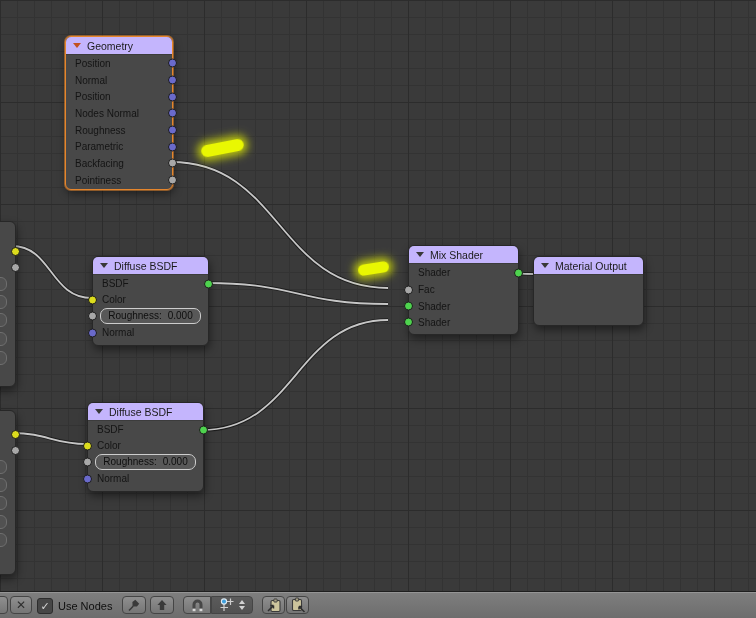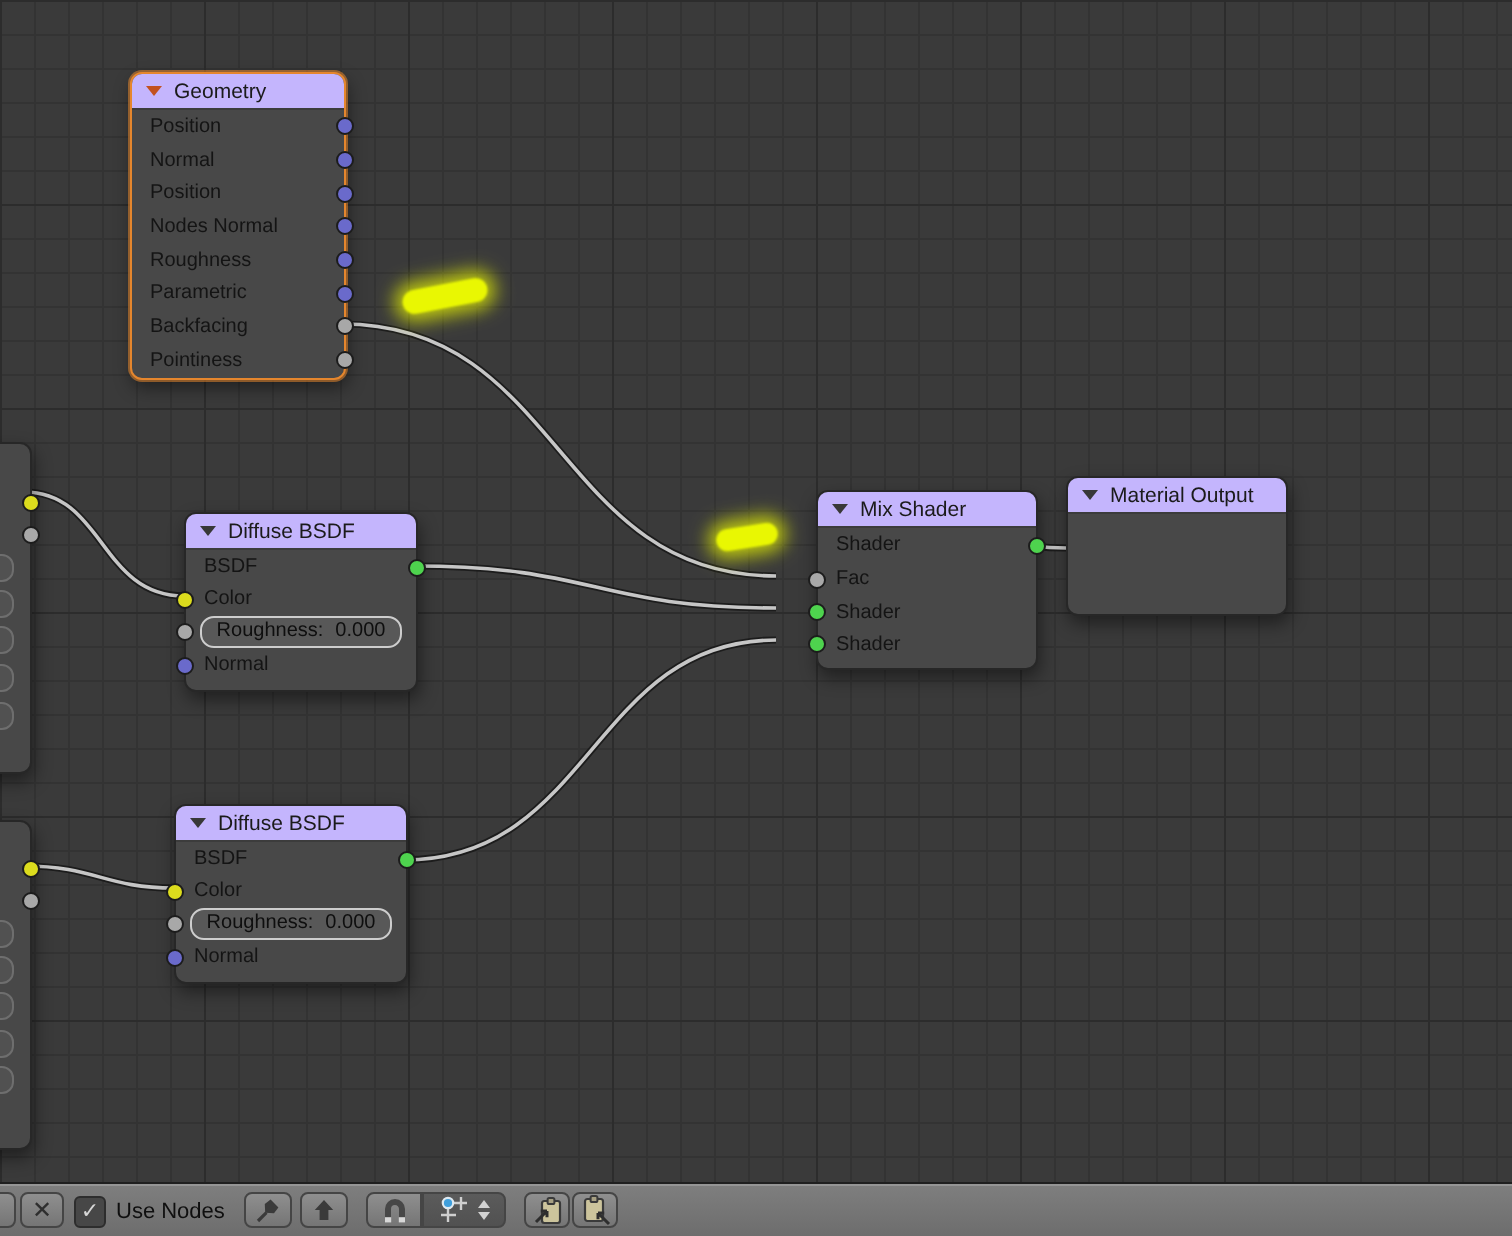--- a/index.html
+++ b/index.html
@@ -225,21 +225,21 @@
         <span class="row-label">Shader</span>
         <span class="socket si" style="background: rgb(78, 211, 78);"></span>
         </div>
       <div class="row" style="height:16.4px">
         <span class="row-label">Shader</span>
         <span class="socket si" style="background: rgb(78, 211, 78);"></span>
         </div>
     </div>
   </div>
 
-  <div class="node" style="left:533px;top:238px;width:109px;height:68px;">
+  <div class="node" style="left:533px;top:256px;width:109px;height:68px;">
     <div class="node-header">
       <span class="tri"></span>
       <span class="node-title">Material Output</span>
     </div>
   </div>
 
   <div class="hl" style="left:201px;top:142px;width:43px;height:12px;transform:rotate(-11deg);"></div>
   <div class="hl" style="left:358px;top:263px;width:31px;height:11px;transform:rotate(-9deg);"></div>
 
   <div class="toolbar">

